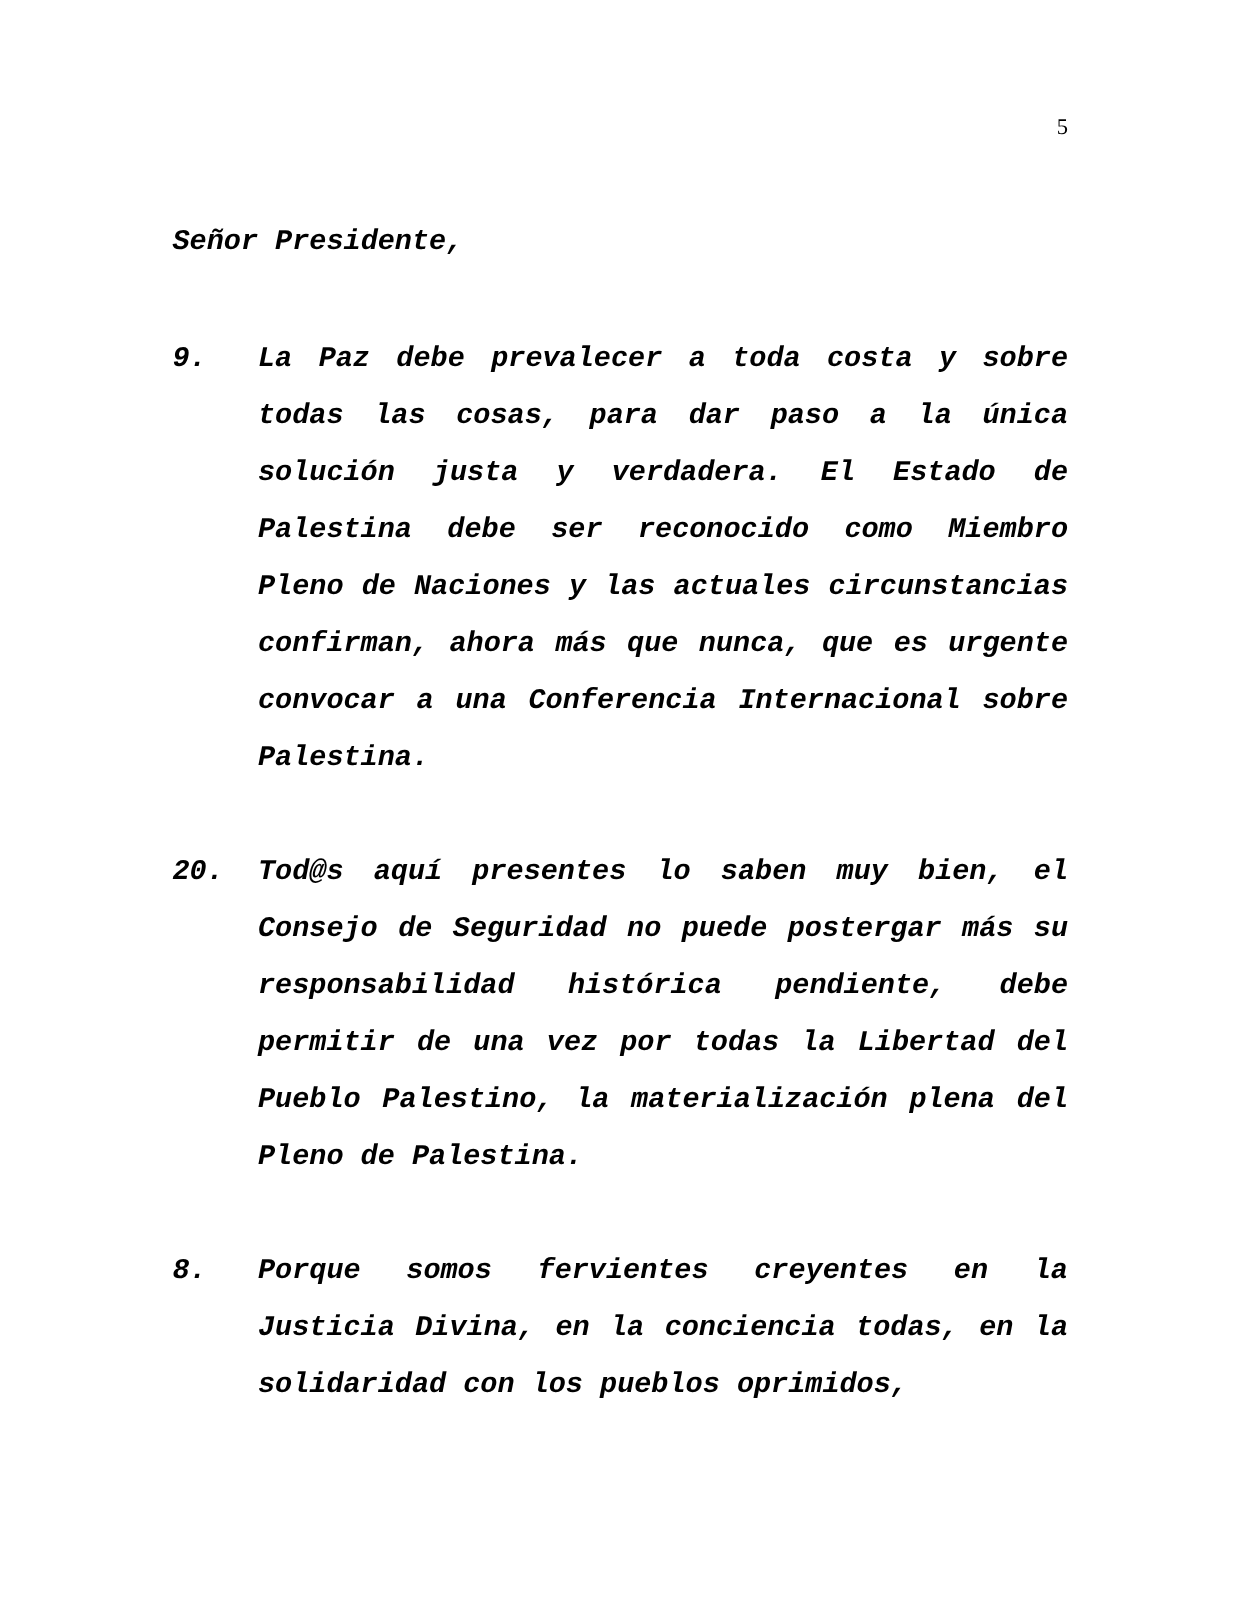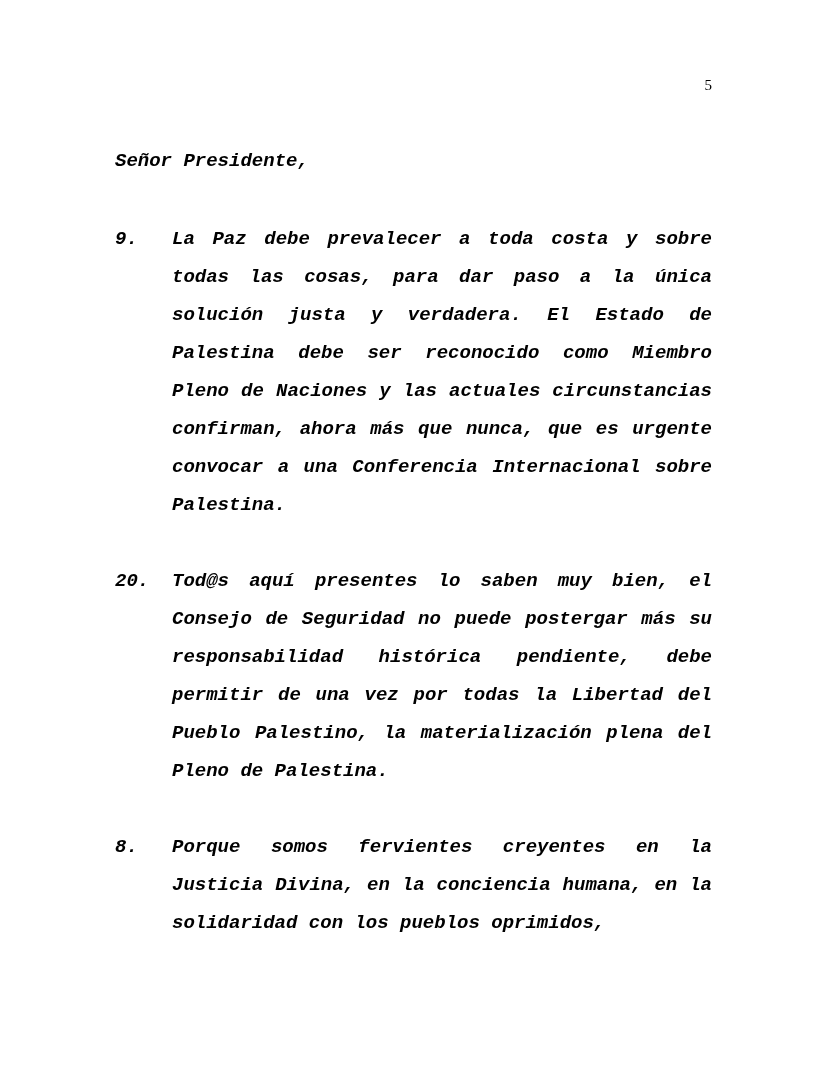--- a/index.html
+++ b/index.html
@@ -67,17 +67,17 @@
       <span class="text">La Paz debe prevalecer a toda costa y sobre todas las cosas, para dar paso a la única solución justa y verdadera. El Estado de Palestina debe ser reconocido como Miembro Pleno de Naciones y las actuales circunstancias confirman, ahora más que nunca, que es urgente convocar a una Conferencia Internacional sobre Palestina.</span>
     </div>
 
     <div class="para">
       <span class="num">20.</span>
       <span class="text">Tod@s aquí presentes lo saben muy bien, el Consejo de Seguridad no puede postergar más su responsabilidad histórica pendiente, debe permitir de una vez por todas la Libertad del Pueblo Palestino, la materialización plena del Pleno de Palestina.</span>
     </div>
 
     <div class="para">
       <span class="num">8.</span>
-      <span class="text">Porque somos fervientes creyentes en la Justicia Divina, en la conciencia humana, en la solidaridad con los pueblos oprimidos,</span>
+      <span class="text">Porque somos fervientes creyentes en la Justicia Divina, en la conciencia todas, en la solidaridad con los pueblos oprimidos,</span>
     </div>
 
   </div>
 </div>
 
 </body></html>

